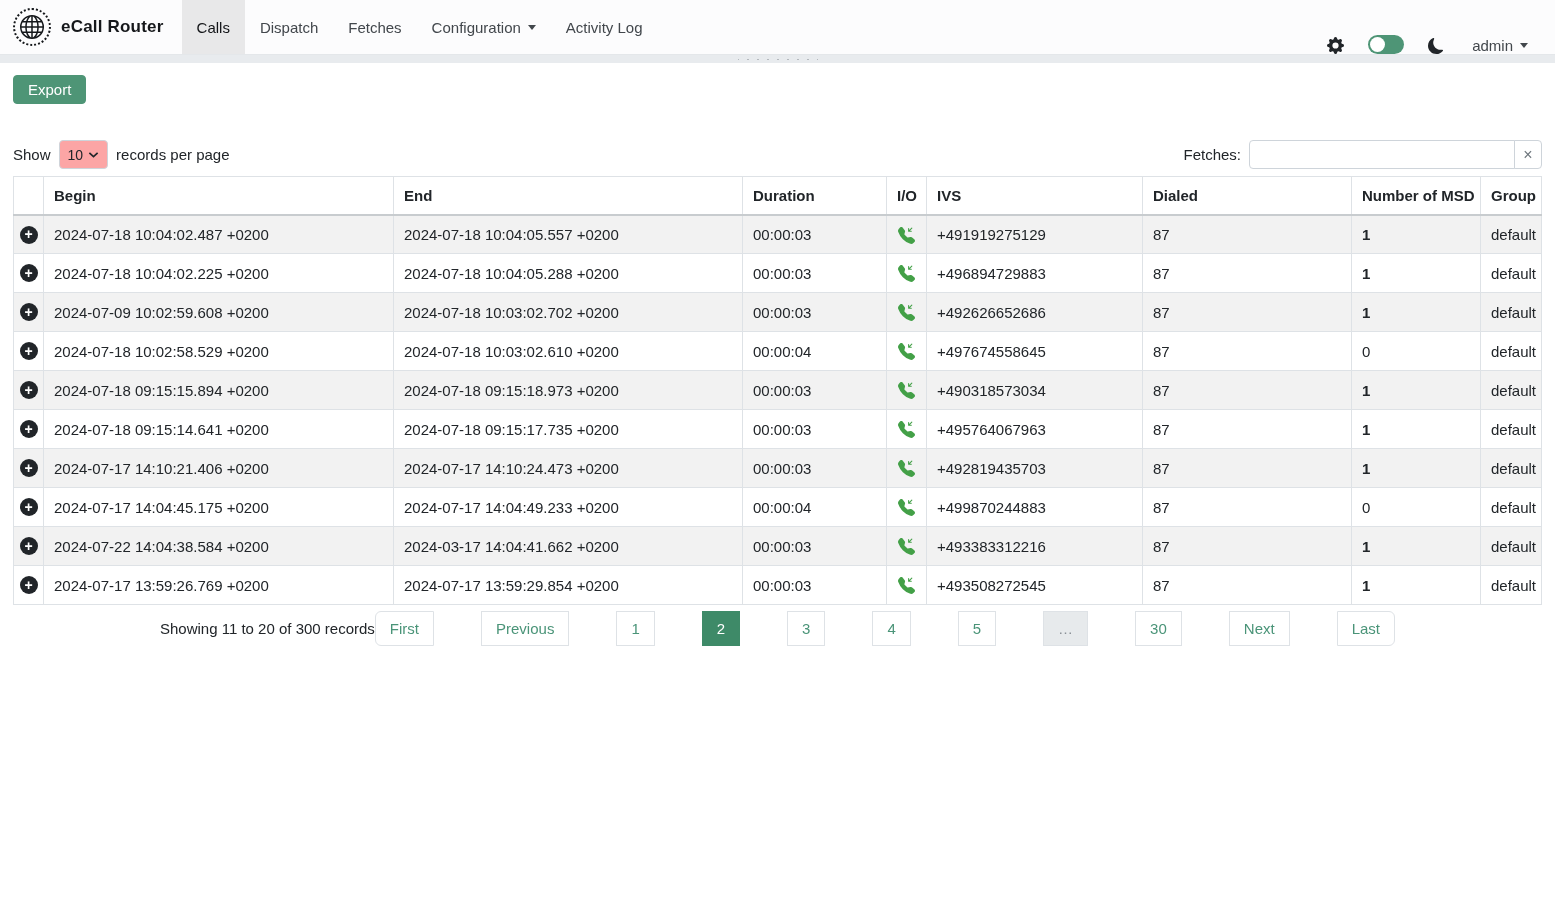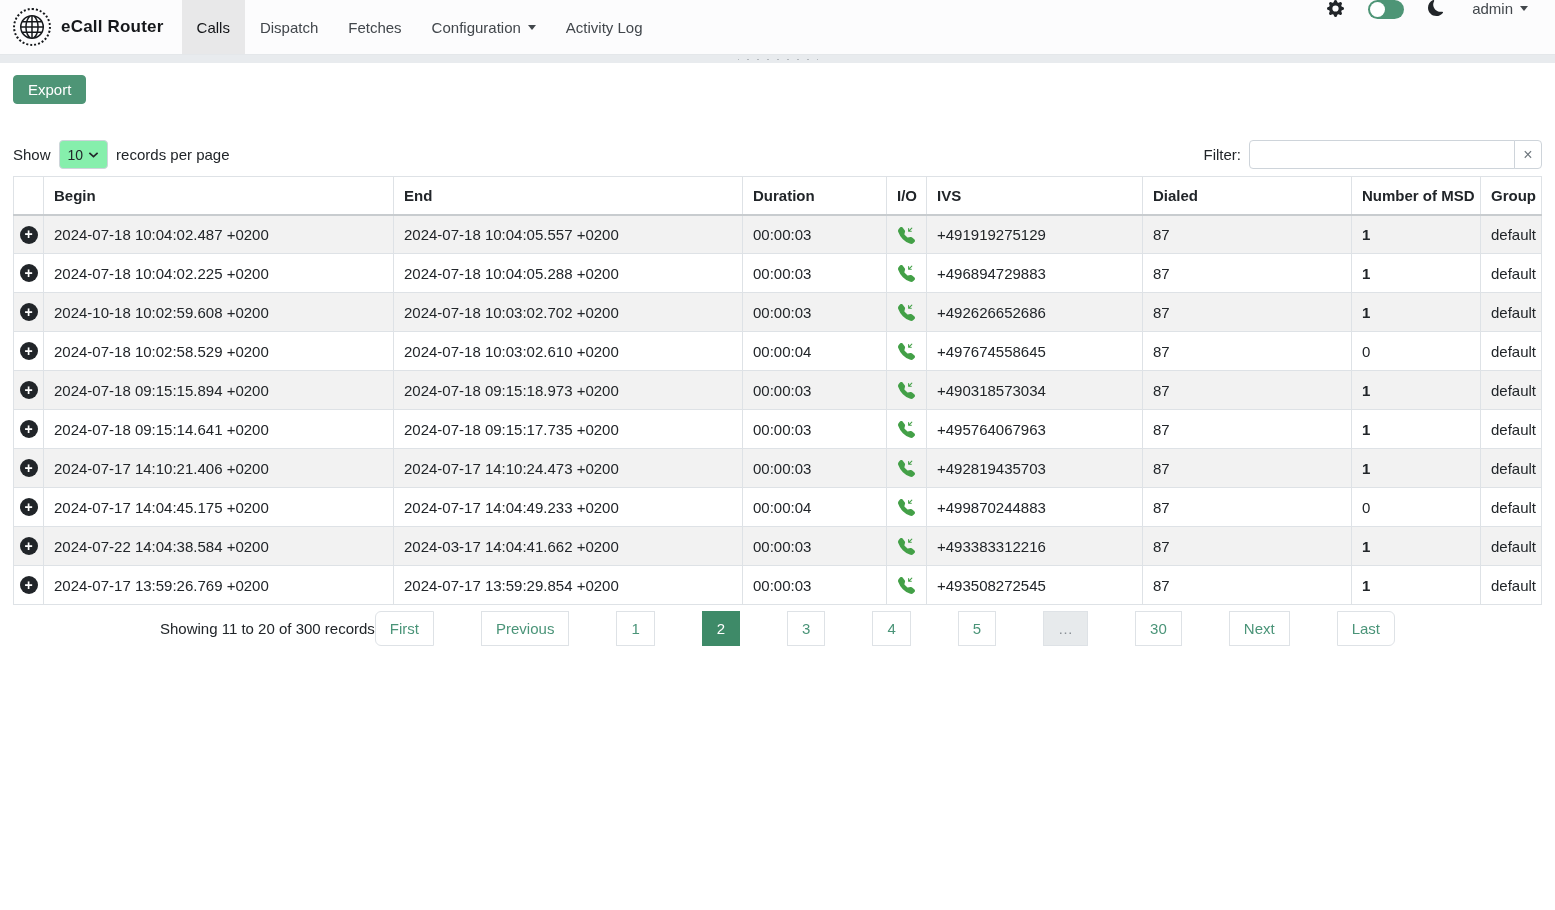--- a/index.html
+++ b/index.html
@@ -23,21 +23,21 @@
   .nav-items { display:flex; align-items:stretch; }
   .nav-item {
     display:flex; align-items:center; padding:0 15px; color:#42474c; cursor:pointer; white-space:nowrap;
   }
   .nav-item.active { background:#e8e8e9; color:#121417; }
   .caret {
     display:inline-block; width:0; height:0; margin-left:7px;
     border-left:4px solid transparent; border-right:4px solid transparent;
     border-top:5px solid currentColor;
   }
-  .navbar-right { margin-left:auto; display:flex; align-items:flex-start; gap:24px; padding-right:27px; }
+  .navbar-right { margin-left:auto; display:flex; align-items:flex-end; gap:24px; padding-right:27px; }
   .icon-btn { display:flex; align-items:center; color:#212529; }
   .toggle {
     width:36px; height:19px; border-radius:10px; background:#4e9576; position:relative; cursor:pointer;
   }
   .toggle::after {
     content:""; position:absolute; left:2px; top:2px; width:15px; height:15px;
     border-radius:50%; background:#fff;
   }
   .user-menu { display:flex; align-items:center; color:#42474c; cursor:pointer; margin-left:4px; }
 
@@ -52,21 +52,21 @@
   
   .content { padding:0 13px; }
   .btn-export {
     margin-top:12px; background:#4e9576; color:#fff; border:1px solid #4e9576;
     border-radius:4px; padding:5px 14px; font-size:15px; cursor:pointer;
     font-family:inherit;
   }
   .controls { margin-top:36px; display:flex; align-items:flex-end; justify-content:space-between; }
   .length-ctrl { display:flex; align-items:center; gap:8px; color:#212529; }
   .select-box {
-    border:1px solid #ced4da; border-radius:4px; background:#86efac; height:29px;
+    border:1px solid #ced4da; border-radius:4px; background:#fca5a5; height:29px;
     display:inline-flex; align-items:center; gap:5px; padding:0 8px; cursor:pointer; font-size:14px;
   }
   .select-box svg { display:block; }
   .filter-ctrl { display:flex; align-items:center; gap:8px; }
   .filter-label { color:#212529; }
   .filter-input {
     width:266px; height:29px; border:1px solid #ced4da; border-radius:4px 0 0 4px;
     padding:0 8px; font-family:inherit; font-size:15px; outline:none;
   }
   .filter-clear {
@@ -176,21 +176,21 @@
       <span>Show</span>
       <span class="select-box">
         <span>10</span>
         <svg width="11" height="11" viewBox="0 0 16 16" fill="none" stroke="#212529" stroke-width="2.4" xmlns="http://www.w3.org/2000/svg">
           <path d="M2 5.5 8 11l6-5.5"></path>
         </svg>
       </span>
       <span>records per page</span>
     </div>
     <div class="filter-ctrl">
-      <span class="filter-label">Filter:</span>
+      <span class="filter-label">Fetches:</span>
       <span style="display:flex;">
         <input class="filter-input" type="text" value="" style="">
         <button class="filter-clear">
           <span>×</span>
         </button>
       </span>
     </div>
   </div>
 
   <table>
@@ -233,21 +233,21 @@
     <path d="M1.885.511a1.745 1.745 0 0 1 2.61.163L6.29 2.98c.329.423.445.974.315 1.494l-.547 2.19a.678.678 0 0 0 .178.643l2.457 2.457a.678.678 0 0 0 .644.178l2.189-.547a1.745 1.745 0 0 1 1.494.315l2.306 1.794c.829.645.905 1.87.163 2.611l-1.034 1.034c-.74.74-1.846 1.065-2.877.702a18.634 18.634 0 0 1-7.01-4.42 18.634 18.634 0 0 1-4.42-7.009c-.362-1.03-.037-2.137.703-2.877L1.885.511zm10.761.135a.5.5 0 0 1 .708.708L11.207 3.5H12.5a.5.5 0 0 1 0 1h-2.5A.5.5 0 0 1 9.5 4V1.5a.5.5 0 0 1 1 0v1.293L12.646.646z"></path>
   </svg>
 </td>
           <td>+496894729883</td>
           <td>87</td>
           <td class="msd-cell bold">1</td>
           <td>default</td>
         </tr>
         <tr>
           <td class="expand-cell"><button class="expand-btn">+</button></td>
-          <td>2024-10-18 10:02:59.608 +0200</td>
+          <td>2024-07-09 10:02:59.608 +0200</td>
           <td>2024-07-18 10:03:02.702 +0200</td>
           <td>00:00:03</td>
           <td class="io-cell">
   <svg width="17" height="17" viewBox="0 0 16 16" fill="#43a047" xmlns="http://www.w3.org/2000/svg">
     <path d="M1.885.511a1.745 1.745 0 0 1 2.61.163L6.29 2.98c.329.423.445.974.315 1.494l-.547 2.19a.678.678 0 0 0 .178.643l2.457 2.457a.678.678 0 0 0 .644.178l2.189-.547a1.745 1.745 0 0 1 1.494.315l2.306 1.794c.829.645.905 1.87.163 2.611l-1.034 1.034c-.74.74-1.846 1.065-2.877.702a18.634 18.634 0 0 1-7.01-4.42 18.634 18.634 0 0 1-4.42-7.009c-.362-1.03-.037-2.137.703-2.877L1.885.511zm10.761.135a.5.5 0 0 1 .708.708L11.207 3.5H12.5a.5.5 0 0 1 0 1h-2.5A.5.5 0 0 1 9.5 4V1.5a.5.5 0 0 1 1 0v1.293L12.646.646z"></path>
   </svg>
 </td>
           <td>+492626652686</td>
           <td>87</td>
           <td class="msd-cell bold">1</td>

